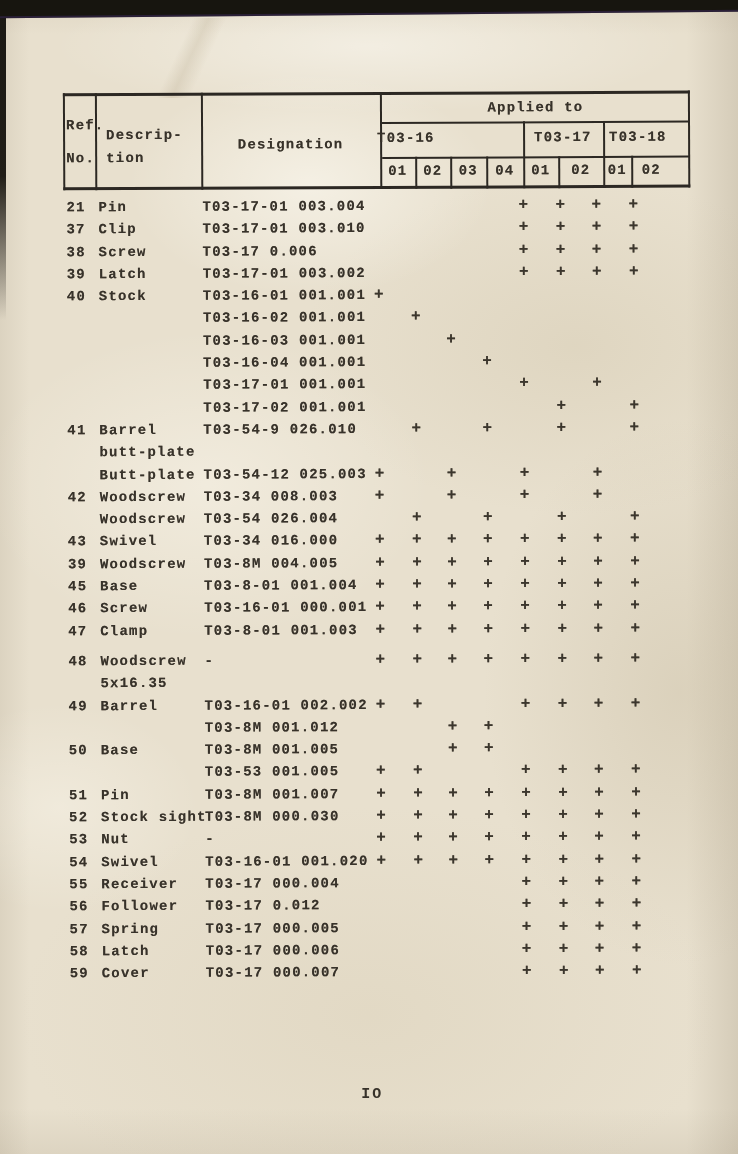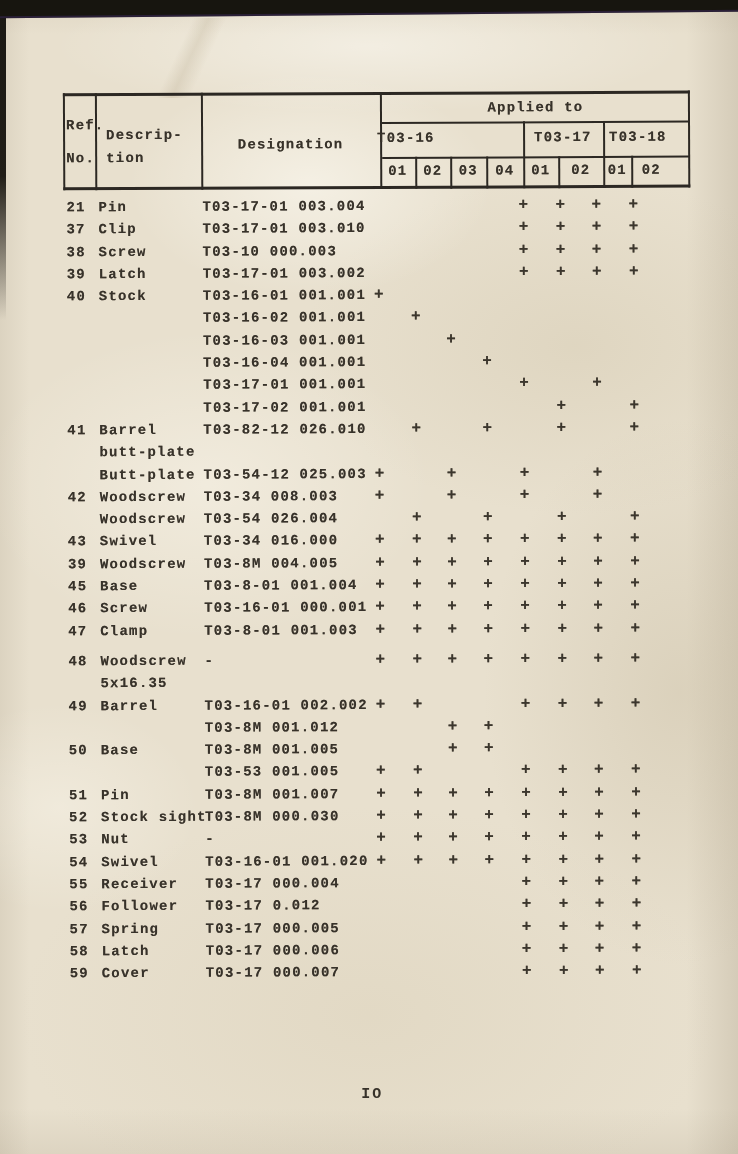--- a/index.html
+++ b/index.html
@@ -104,21 +104,21 @@
           <span class="txt desc">Clip</span>
           <span class="txt desig">T03-17-01 003.010</span>
           <span class="mark" style="left: 525px;">+</span>
           <span class="mark" style="left: 562px;">+</span>
           <span class="mark" style="left: 598px;">+</span>
           <span class="mark" style="left: 635px;">+</span>
         </div>
         <div class="row">
           <span class="txt ref">38</span>
           <span class="txt desc">Screw</span>
-          <span class="txt desig">T03-10 000.003</span>
+          <span class="txt desig">T03-17 0.006</span>
           <span class="mark" style="left: 525px;">+</span>
           <span class="mark" style="left: 562px;">+</span>
           <span class="mark" style="left: 598px;">+</span>
           <span class="mark" style="left: 635px;">+</span>
         </div>
         <div class="row">
           <span class="txt ref">39</span>
           <span class="txt desc">Latch</span>
           <span class="txt desig">T03-17-01 003.002</span>
           <span class="mark" style="left: 525px;">+</span>
@@ -150,21 +150,21 @@
           <span class="mark" style="left: 598px;">+</span>
         </div>
         <div class="row">
           <span class="txt desig">T03-17-02 001.001</span>
           <span class="mark" style="left: 562px;">+</span>
           <span class="mark" style="left: 635px;">+</span>
         </div>
         <div class="row">
           <span class="txt ref">41</span>
           <span class="txt desc">Barrel</span>
-          <span class="txt desig">T03-82-12 026.010</span>
+          <span class="txt desig">T03-54-9 026.010</span>
           <span class="mark" style="left: 417px;">+</span>
           <span class="mark" style="left: 488px;">+</span>
           <span class="mark" style="left: 562px;">+</span>
           <span class="mark" style="left: 635px;">+</span>
         </div>
         <div class="row">
           <span class="txt desc">butt-plate</span>
         </div>
         <div class="row">
           <span class="txt desc">Butt-plate</span>

